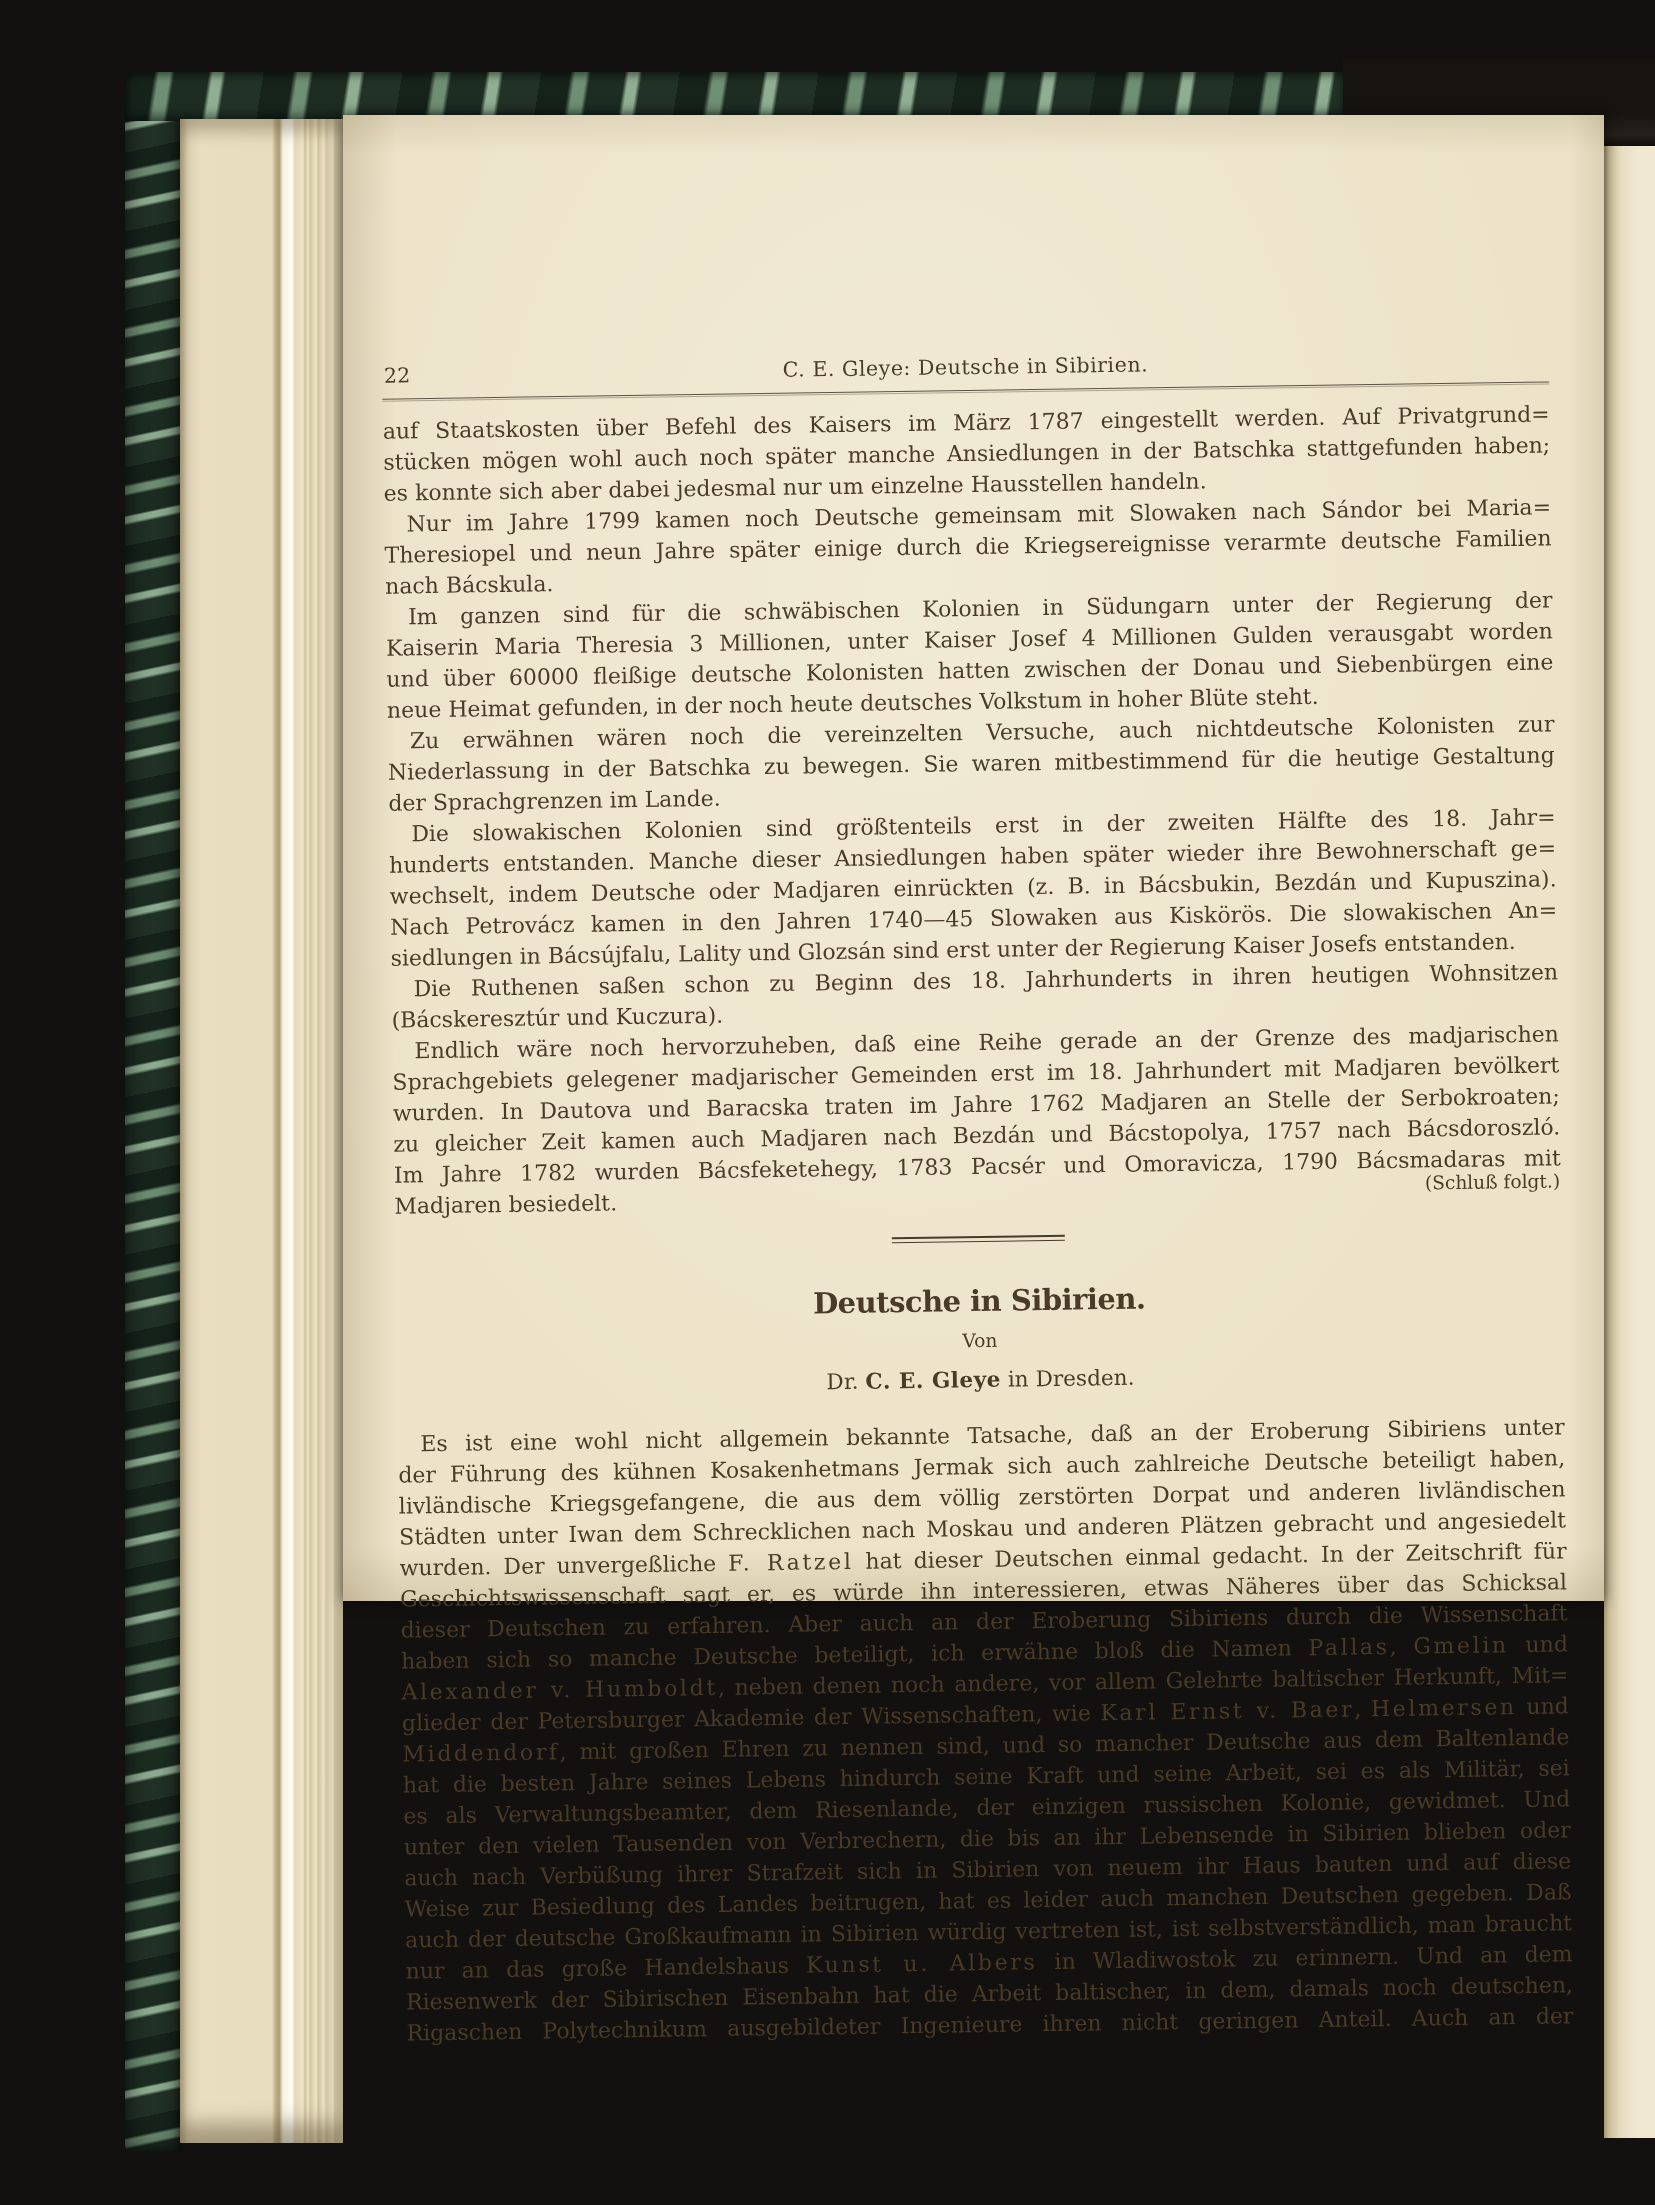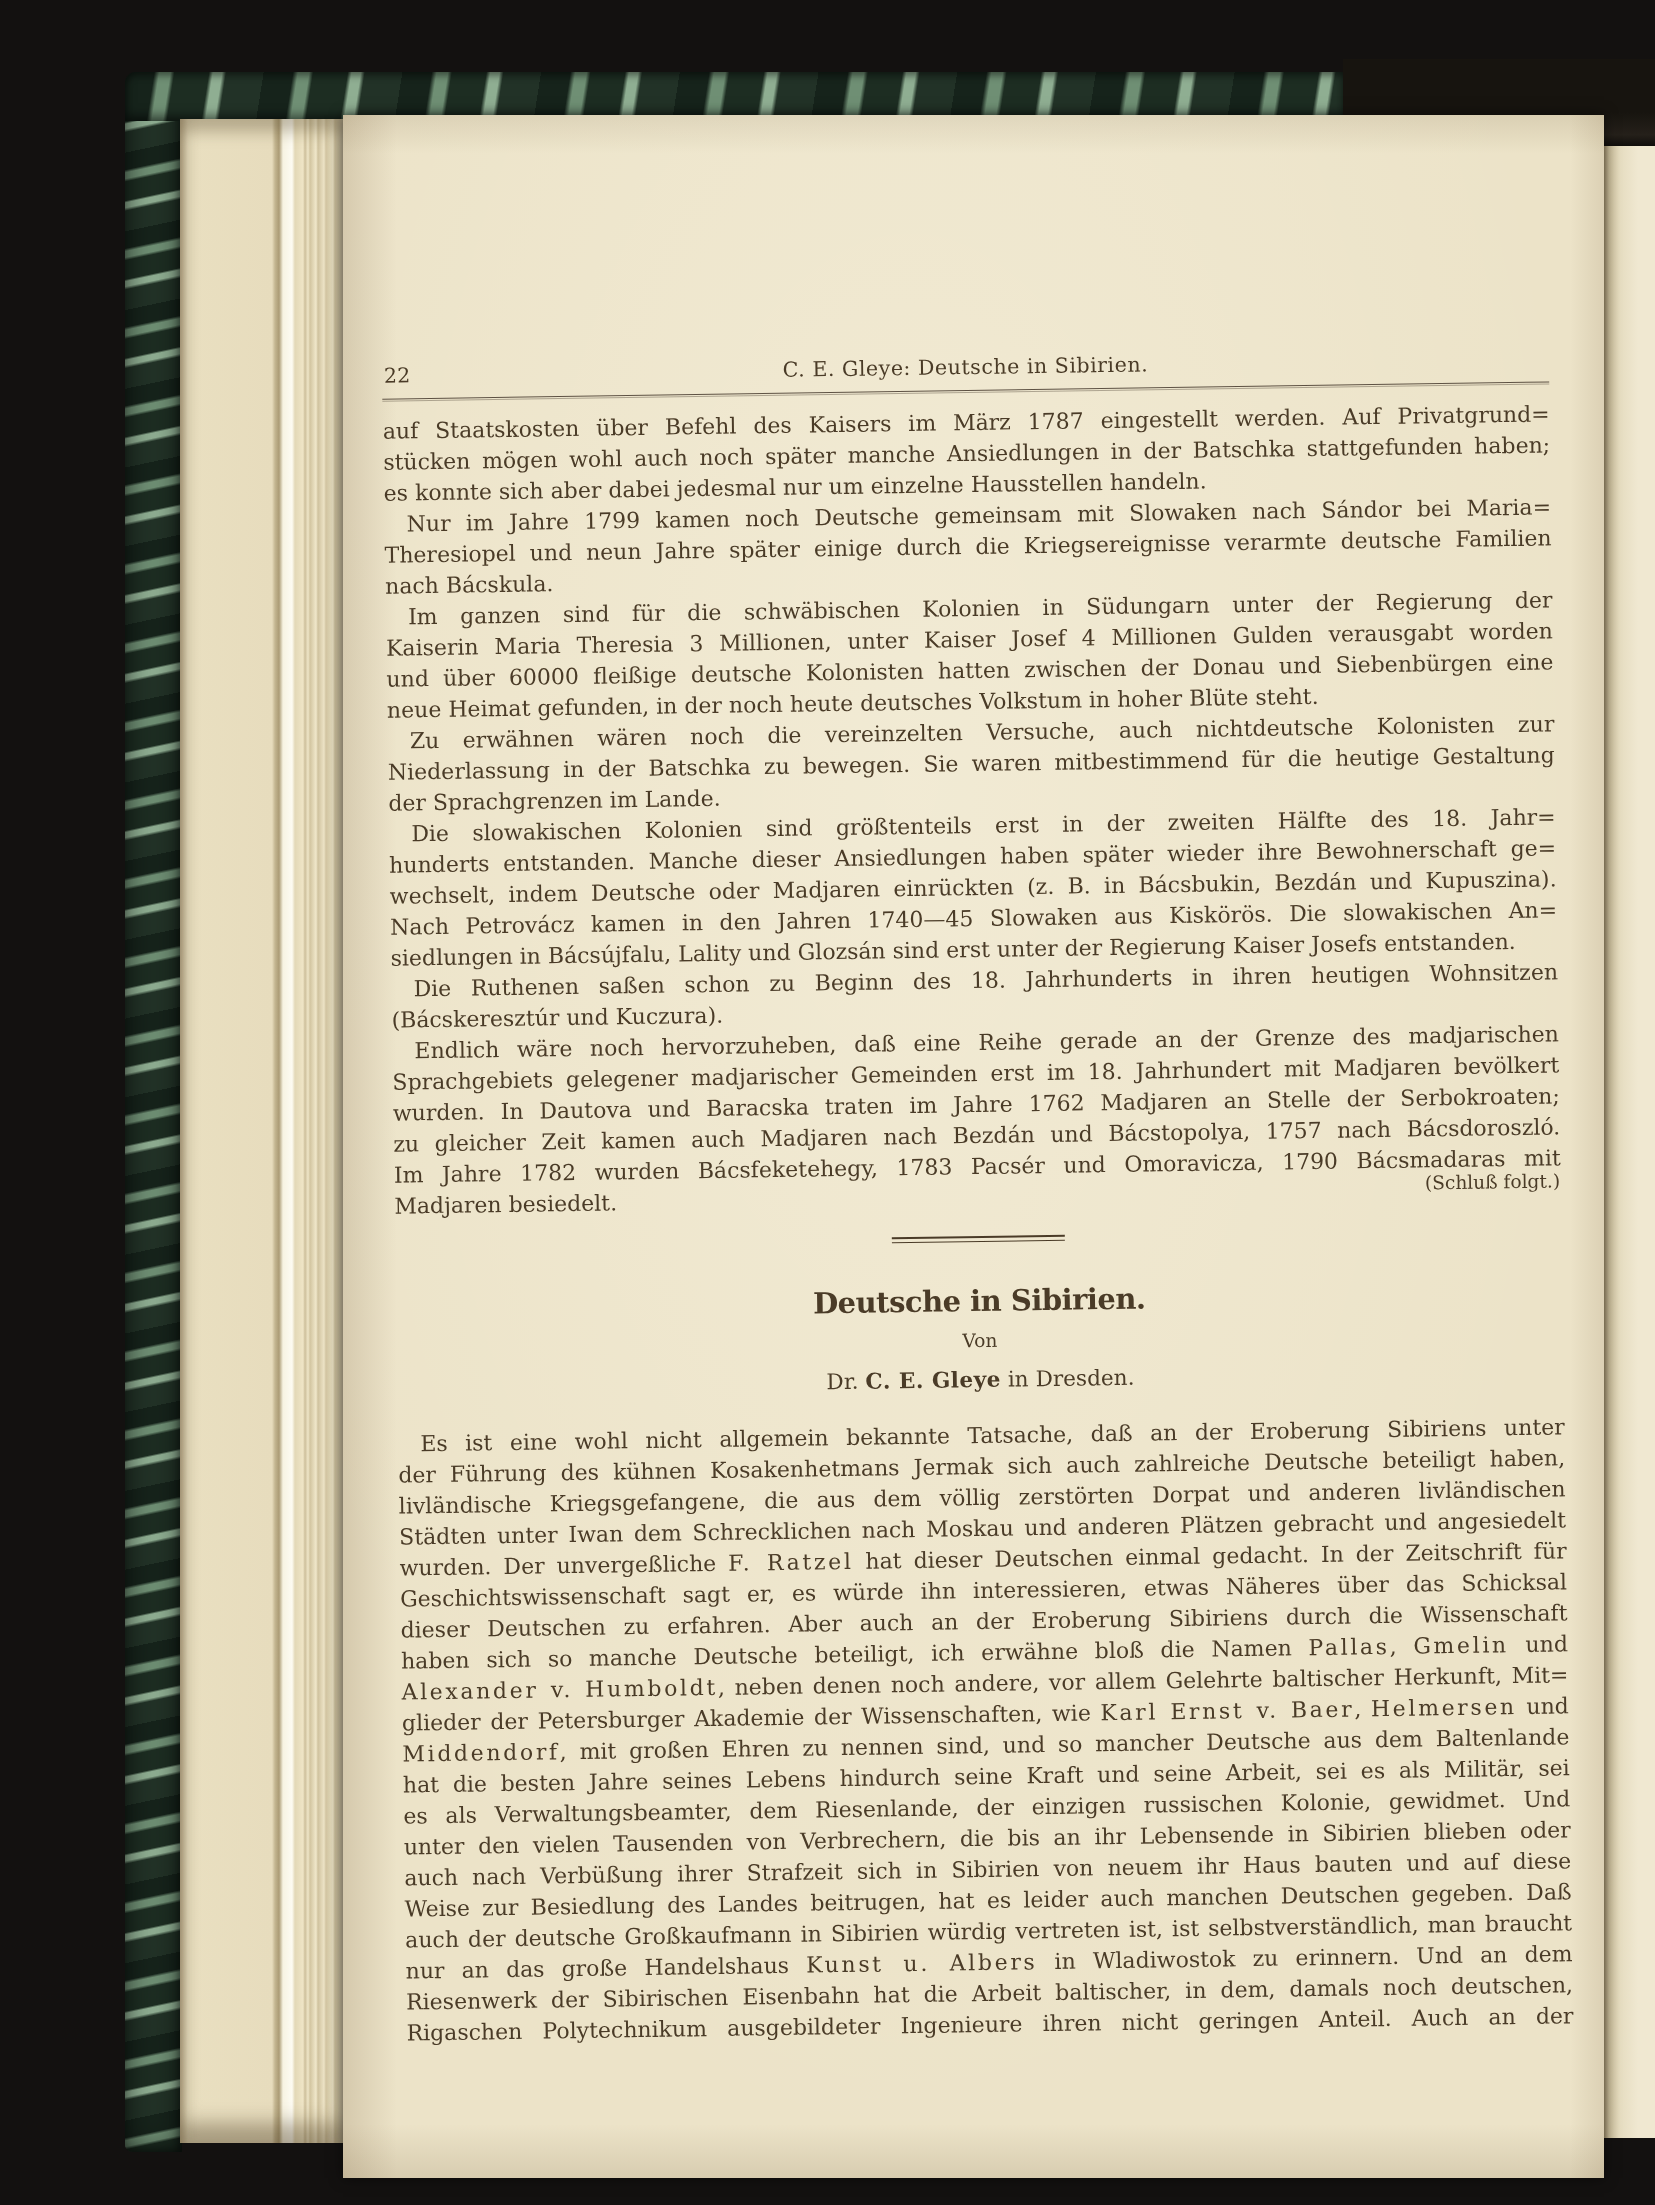--- a/index.html
+++ b/index.html
@@ -30,21 +30,21 @@
       #f7f3e2 103px,#fdfbf2 112px,
       #e3d8b7 115px,#efe5c6 123px,
       #cdbf9b 125px,#efe6c8 128px,
       #d2c5a0 130px,#f0e7ca 136px,
       #cfc29e 138px,#eee4c7 144px,
       #d5c8a4 146px,#f0e7cb 153px,
       #d8cca8 155px,#eee5c9 163px);
     box-shadow:inset 0 12.7px 14.7px rgba(90,75,45,.35), inset 0 -19.6px 19.6px rgba(70,55,30,.4);}
 
   
-  .page{position:absolute;left:343px;top:115px;width:1261px;height:2063px;
+  .page{position:absolute;left:343px;top:115px;width:1261px;height:1486px;
     background:
       radial-gradient(ellipse at 45% 32%, rgba(255,252,240,.30), rgba(255,252,240,0) 70%),
       linear-gradient(90deg, rgba(120,95,60,.20), rgba(120,95,60,0) 54px),
       linear-gradient(270deg, rgba(120,95,60,.14), rgba(120,95,60,0) 34px),
       linear-gradient(0deg, rgba(110,88,52,.16), rgba(110,88,52,0) 54px),
       linear-gradient(180deg, rgba(110,88,52,.14), rgba(110,88,52,0) 39px),
       #ece3c8;
     box-shadow:0 0 12.7px rgba(0,0,0,.55);}
 
   

